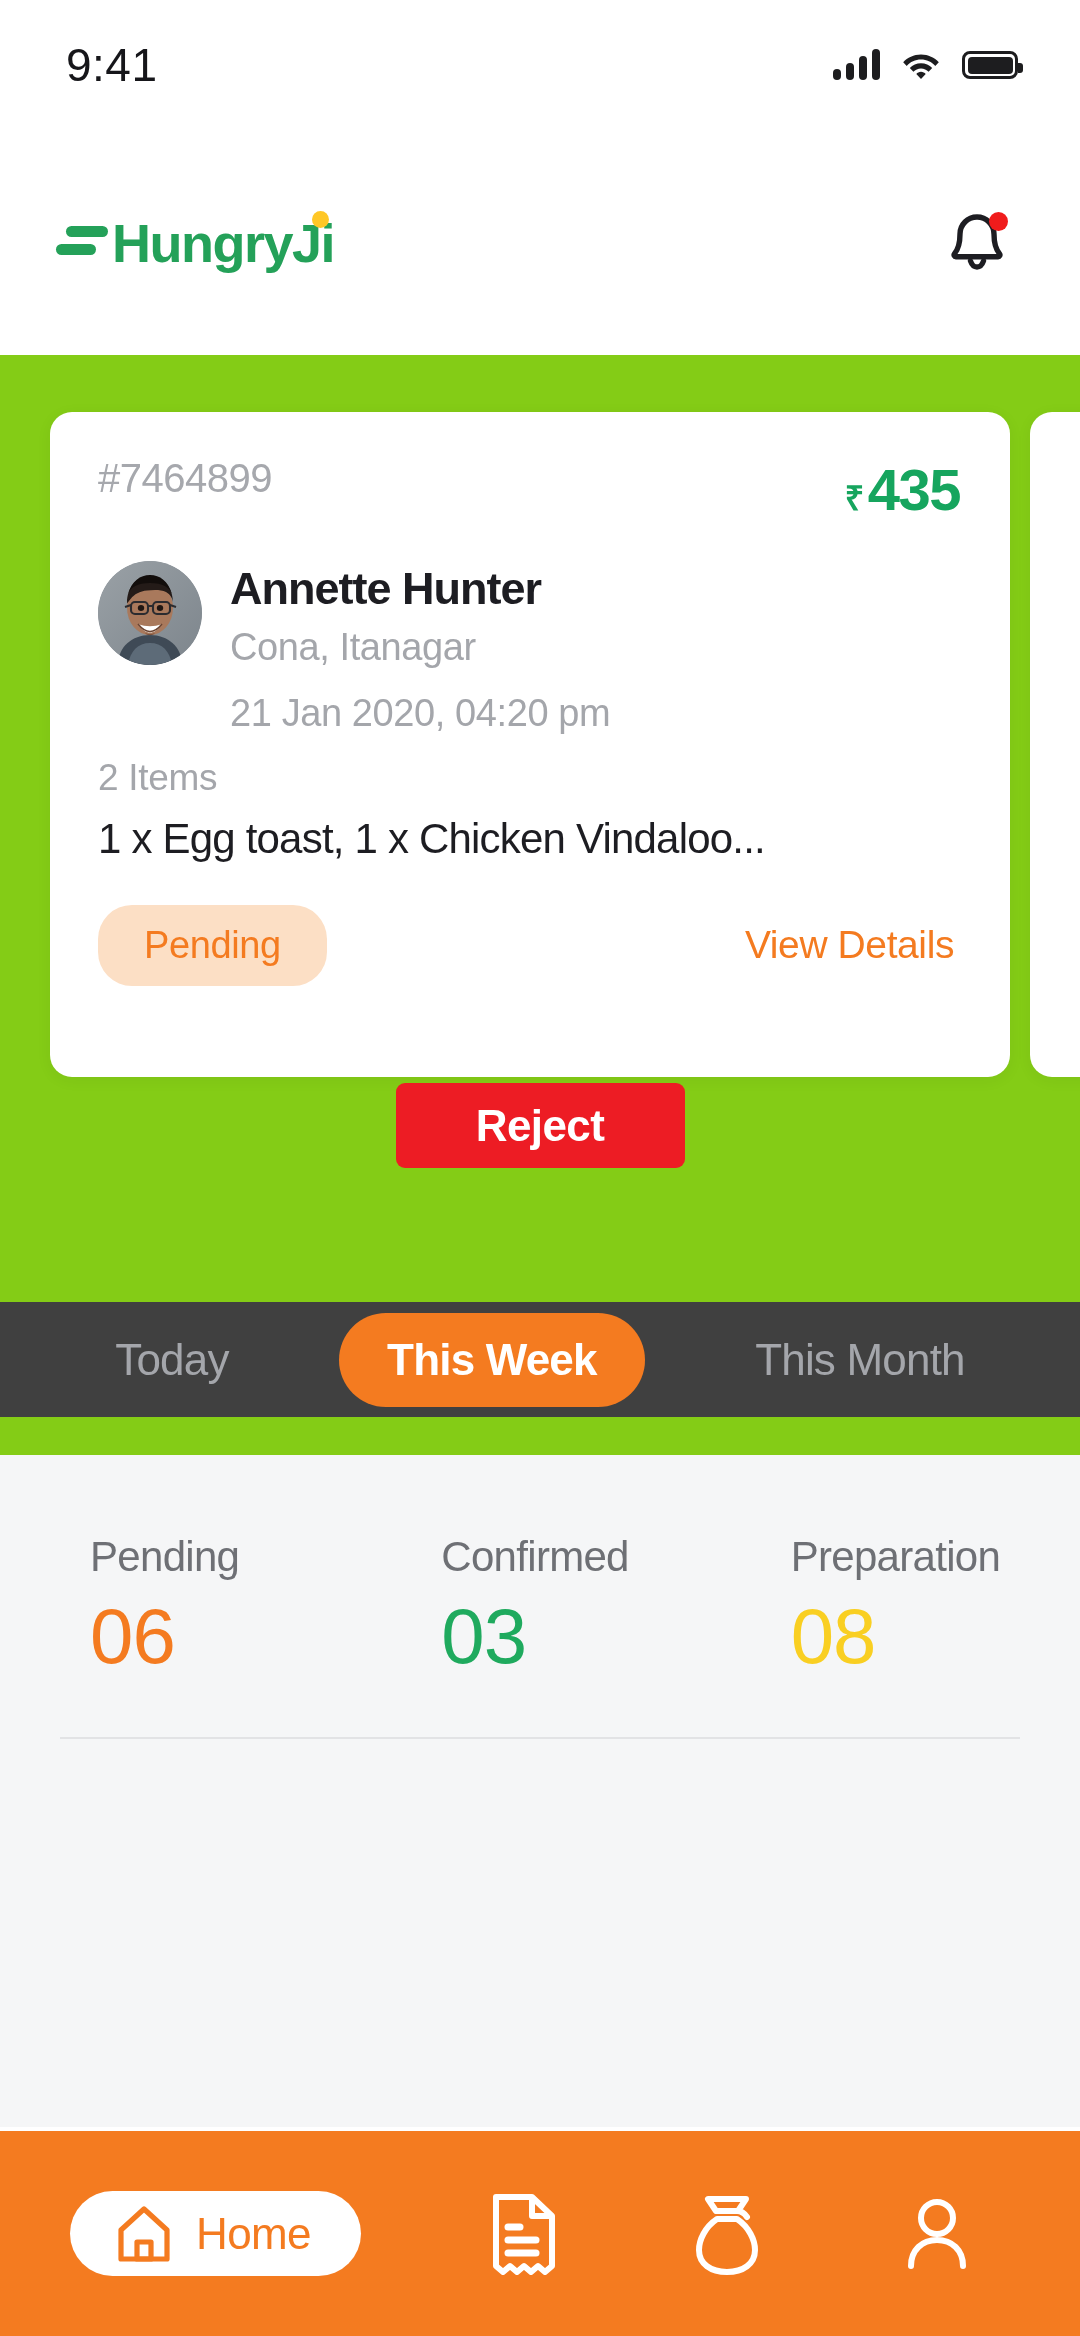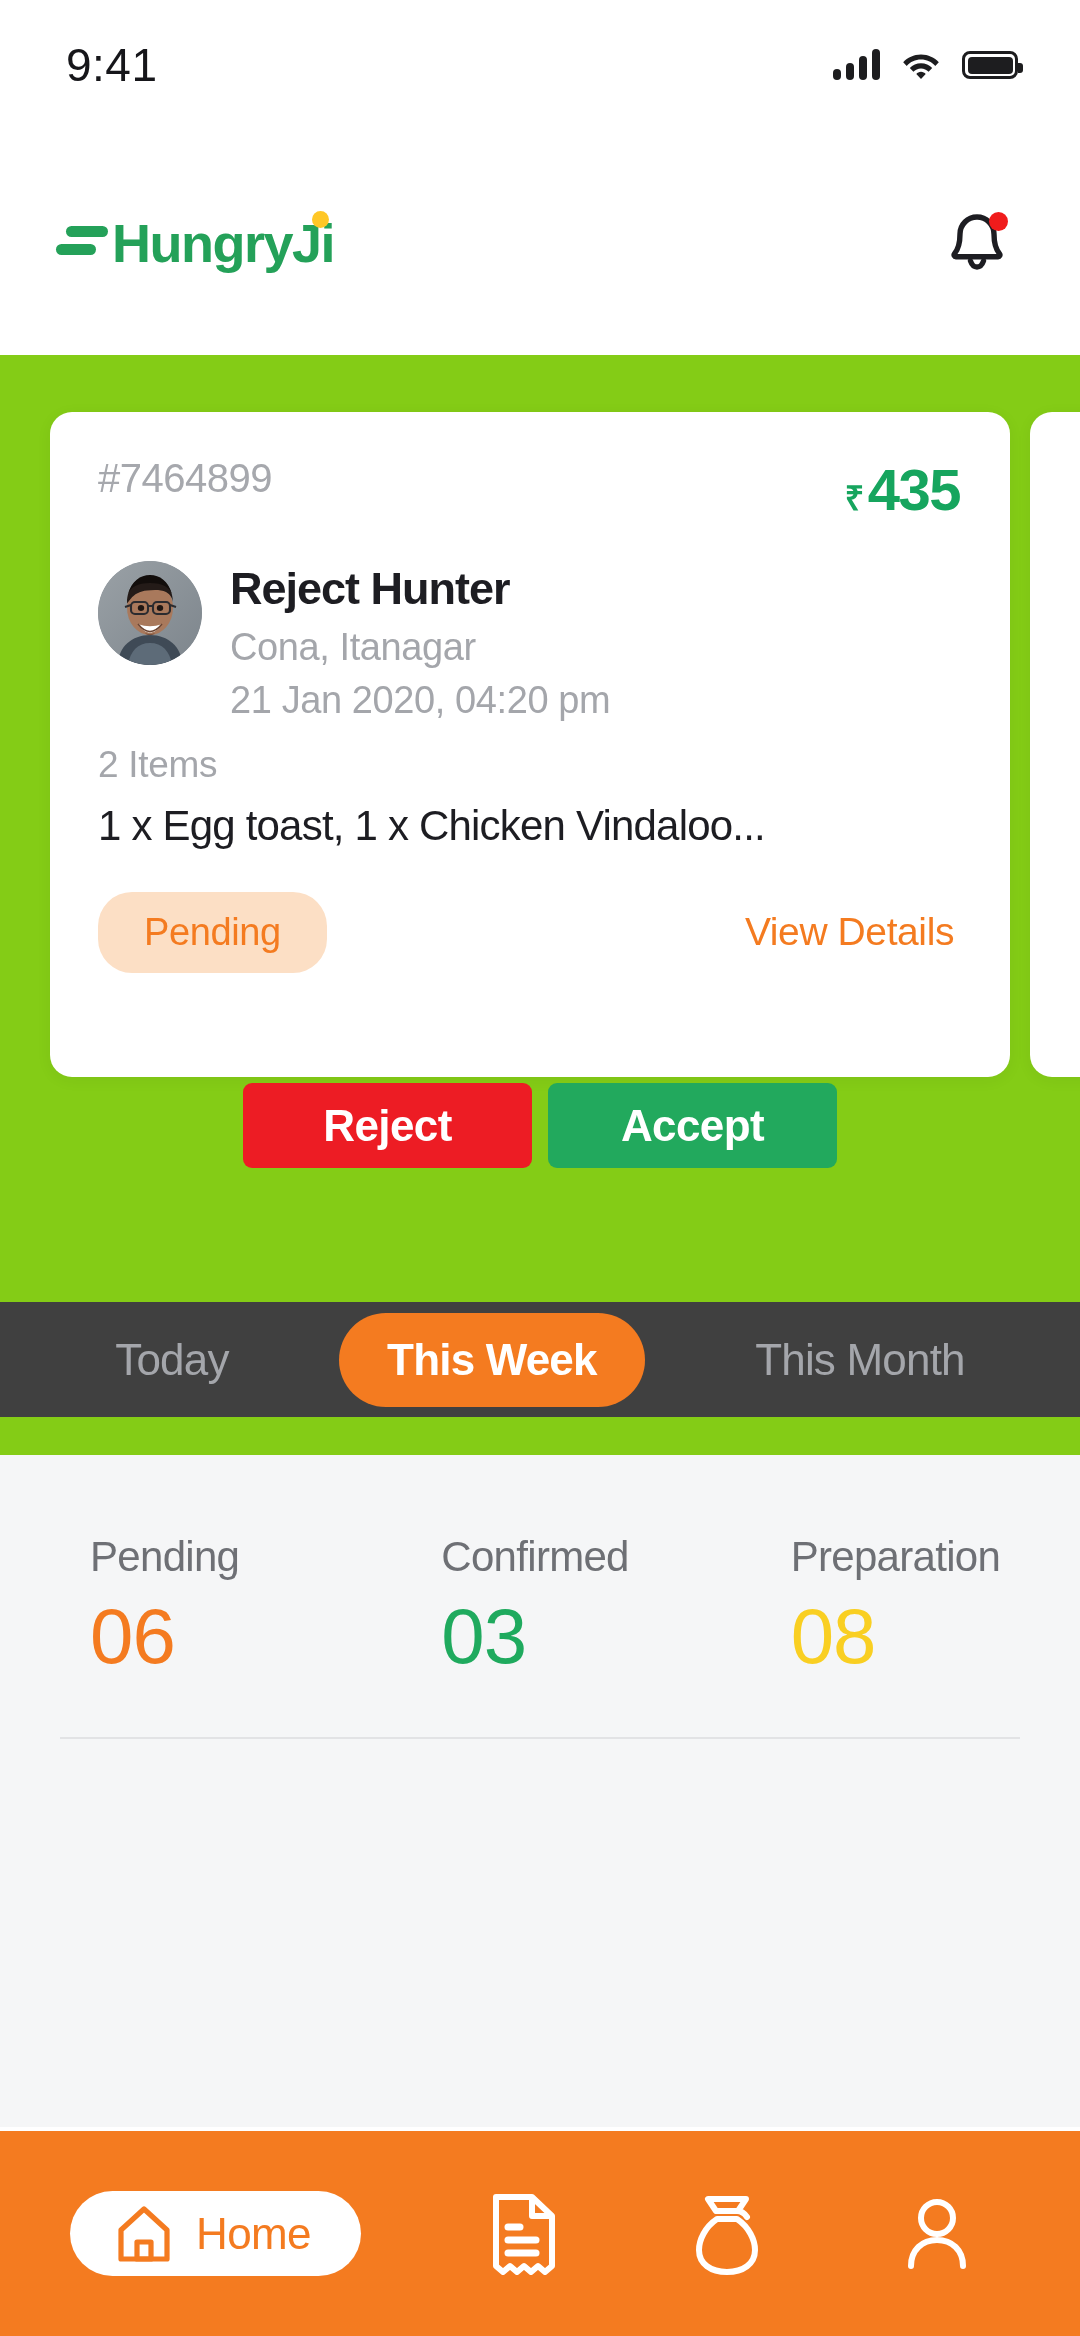--- a/index.html
+++ b/index.html
@@ -90,21 +90,21 @@
 
   .cust-row{ display:flex; align-items:flex-start; gap:28px; margin-top:38px; }
   .avatar{
     width:104px; height:104px; border-radius:50%; flex:0 0 104px;
     overflow:hidden; background:#8b9299; position:relative;
   }
   .avatar svg{ display:block; width:104px; height:104px; }
   .cust-info{ padding-top:4px; }
   .cust-name{ font-size:45px; font-weight:bold; color:#1d1d22; letter-spacing:-1px; line-height:1.08; }
   .cust-addr{ font-size:38px; color:#a4a6ab; margin-top:12px; letter-spacing:-0.4px; }
-  .cust-time{ font-size:38px; color:#a4a6ab; margin-top:10px; letter-spacing:-0.4px; }
+  .cust-time{ font-size:38px; color:#a4a6ab; margin-top:23px; letter-spacing:-0.4px; }
 
   .items-count{ font-size:37px; color:#a4a6ab; margin-top:22px; letter-spacing:-0.3px; }
   .items-list{ font-size:42px; color:#1d1d22; margin-top:16px; letter-spacing:-0.8px; white-space:nowrap; overflow:hidden; }
 
   .card-actions{ display:flex; align-items:center; justify-content:space-between; margin-top:42px; }
   .badge-pending{
     background:#fcdfc5; color:#f47b20; font-size:38px;
     padding:19px 46px; border-radius:34px; letter-spacing:-0.4px;
   }
   .view-details{ color:#f47b20; font-size:39px; font-weight:500; letter-spacing:-0.4px; padding-right:6px; }
@@ -248,41 +248,40 @@
                 <line x1="33" y1="44" x2="27" y2="46"></line>
                 <line x1="72" y1="44" x2="78" y2="46"></line>
               </g>
               <path d="M40 63c4 6 8 8.5 12 8.5S60 69 64 63c-4 1.5-8 2.2-12 2.2S44 64.5 40 63z" fill="#ffffff"></path>
               <path d="M40 63c4 5 8 7.5 12 7.5S60 68 64 63" fill="none" stroke="#6b4533" stroke-width="1.6"></path>
               <path d="M47 72c3 1.2 7 1.2 10 0-2 3-8 3-10 0z" fill="#7a523d"></path>
             </g>
           </svg>
         </div>
         <div class="cust-info">
-          <div class="cust-name">Reject Hunter</div>
+          <div class="cust-name">Annette Hunter</div>
           <div class="cust-addr">Cona, Itanagar</div>
           <div class="cust-time">21 Jan 2020, 04:20 pm</div>
         </div>
       </div>
 
       <div class="items-count">2 Items</div>
       <div class="items-list">1 x Egg toast, 1 x Chicken Vindaloo...</div>
 
       <div class="card-actions">
         <div class="badge-pending">Pending</div>
         <div class="view-details">View Details</div>
       </div>
     </div>
 
     <div class="order-card-peek"></div>
   </div>
 
   <div class="rowbtns">
     <button class="btn-reject">Reject</button>
-    <button class="btn-accept">Accept</button>
   </div>
 
   <div class="tabs">
     <div class="tab">Today</div>
     <div class="tab active">This Week</div>
     <div class="tab">This Month</div>
   </div>
 
   <div class="stats">
     <div class="stat-row">

